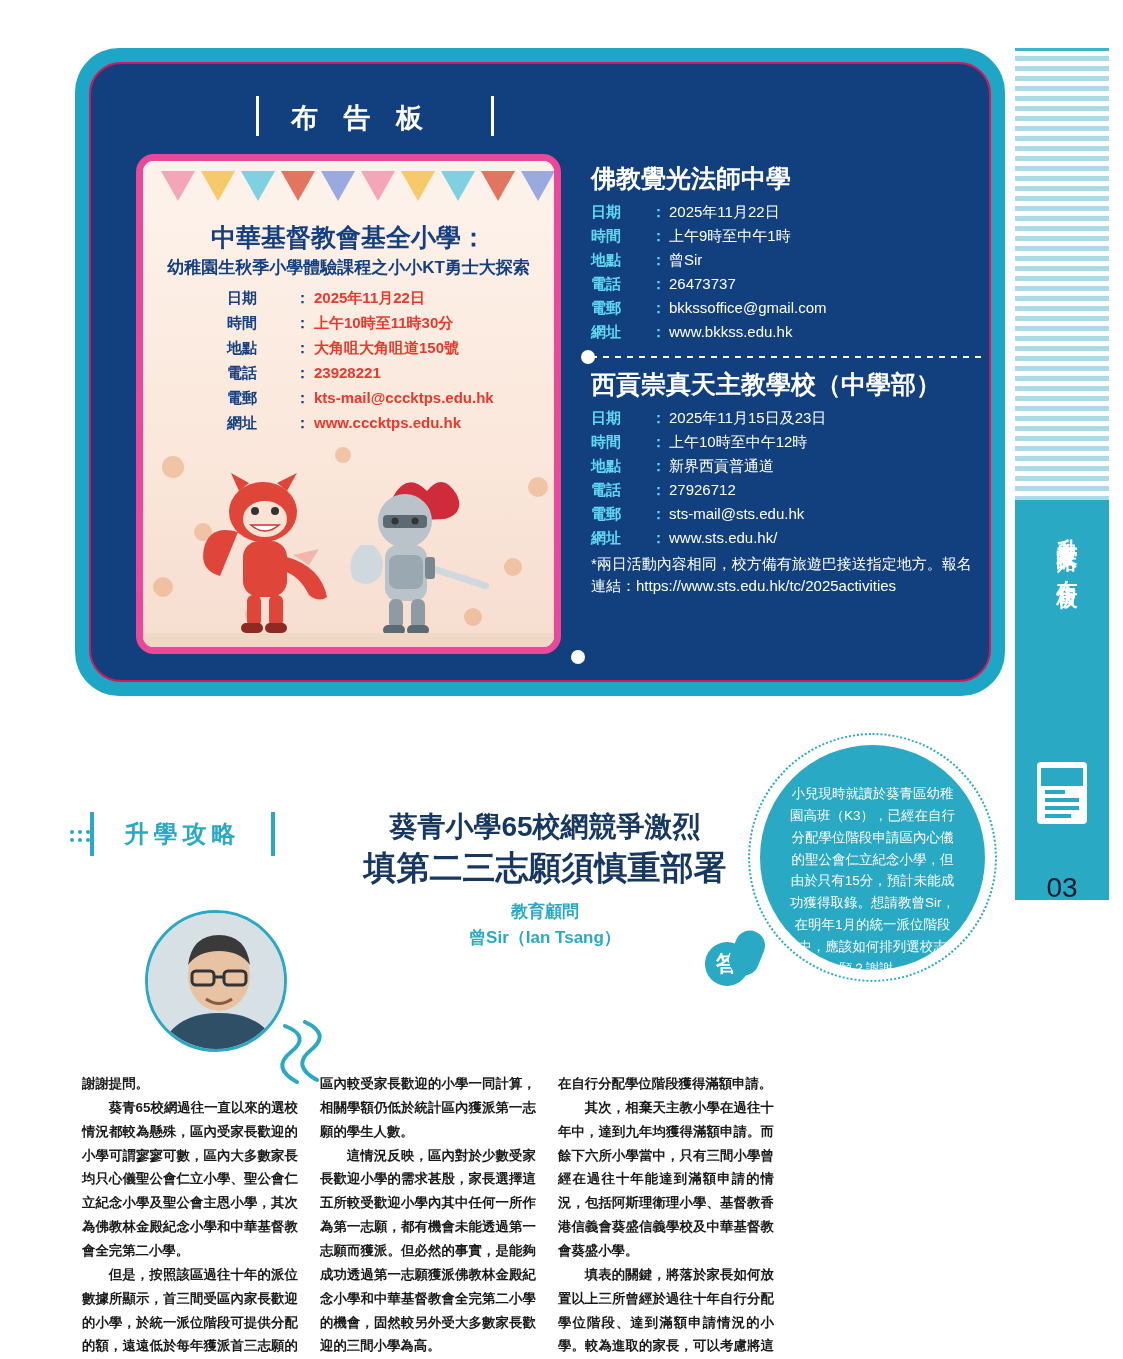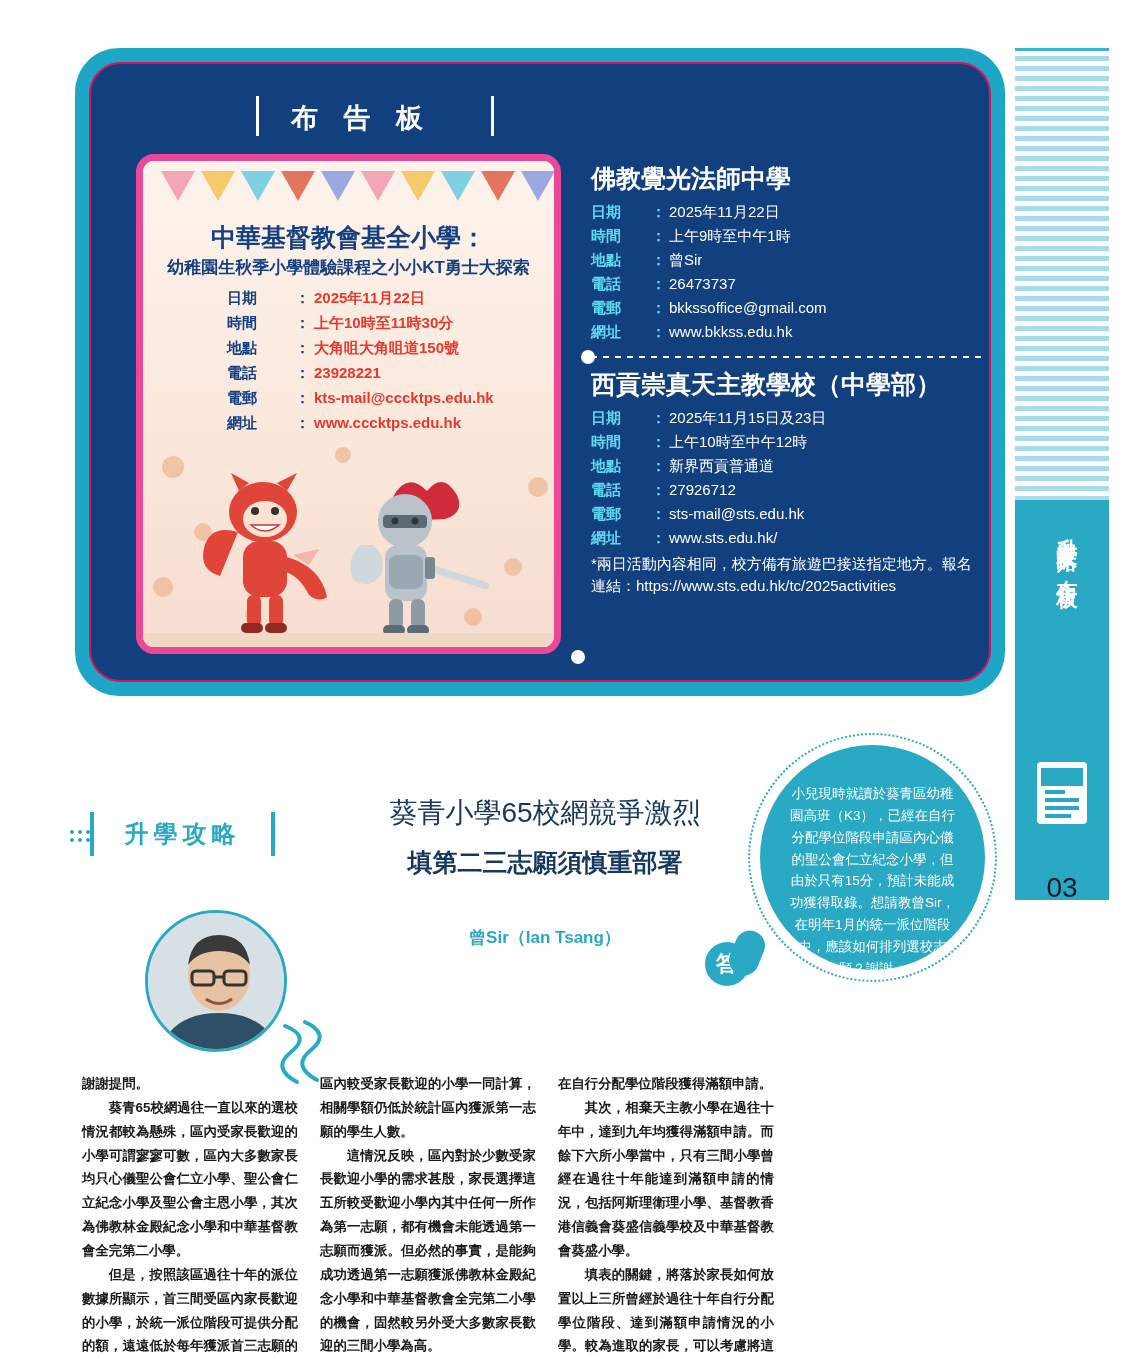--- a/index.html
+++ b/index.html
@@ -141,26 +141,26 @@
   #badge-upgrade {
     position:absolute; left:30px; top:22px; width:185px; height:44px;
     border-left:4px solid #2aa9c4; border-right:4px solid #2aa9c4;
     display:flex; align-items:center; justify-content:center;
     color:#2aa9c4; font-size:24px; font-weight:bold; letter-spacing:5px;
   }
   #dot-row-top {
     position:absolute; left:10px; top:40px; width:22px; height:8px;
   }
   #headline1 {
-    position:absolute; left:250px; top:4px; width:470px;
-    text-align:center; color:#16375f; font-size:28px; font-weight:normal;
+    position:absolute; left:250px; top:18px; width:470px;
+    text-align:center; color:#16375f; font-size:28px; font-weight:bold;
   }
   #headline2 {
     position:absolute; left:230px; top:56px; width:510px;
-    text-align:center; color:#16375f; font-size:25px; font-weight:bold;
+    text-align:center; color:#16375f; font-size:33px; font-weight:bold;
   }
   #byline-role {
     position:absolute; left:330px; top:110px; width:310px;
     text-align:center; color:#2aa9c4; font-size:17px; font-weight:bold;
   }
   #byline-name {
     position:absolute; left:330px; top:136px; width:310px;
     text-align:center; color:#2aa9c4; font-size:17px; font-weight:bold;
   }
 
@@ -434,20 +434,21 @@
       <i style="left:16px;top:0"></i>
     <i style="left:0;top:8px"></i>
       <i style="left:8px;top:8px"></i>
       <i style="left:16px;top:8px"></i>
   </div>
 
   <div id="badge-upgrade">升學攻略</div>
 
   <div id="headline1">葵青小學65校網競爭激烈</div>
   <div id="headline2">填第二三志願須慎重部署</div>
+  <div id="byline-role">教育顧問</div>
   <div id="byline-name">曾Sir（Ian Tsang）</div>
 
   <div id="avatar">
     <svg width="142" height="142" viewBox="0 0 142 142">
       <rect width="142" height="142" fill="#d7e0e4"></rect>
       <path d="M10 142 q12 -42 61 -42 q49 0 61 42 z" fill="#2f4f66"></path>
       <ellipse cx="71" cy="62" rx="31" ry="36" fill="#e8c3a3"></ellipse>
       <path d="M40 52 q4 -30 31 -30 q27 0 31 30 q-10 -14 -31 -14 q-21 0 -31 14 z" fill="#3a3a3a"></path>
       <rect x="44" y="58" width="22" height="14" rx="4" fill="none" stroke="#333" stroke-width="3"></rect>
       <rect x="76" y="58" width="22" height="14" rx="4" fill="none" stroke="#333" stroke-width="3"></rect>

